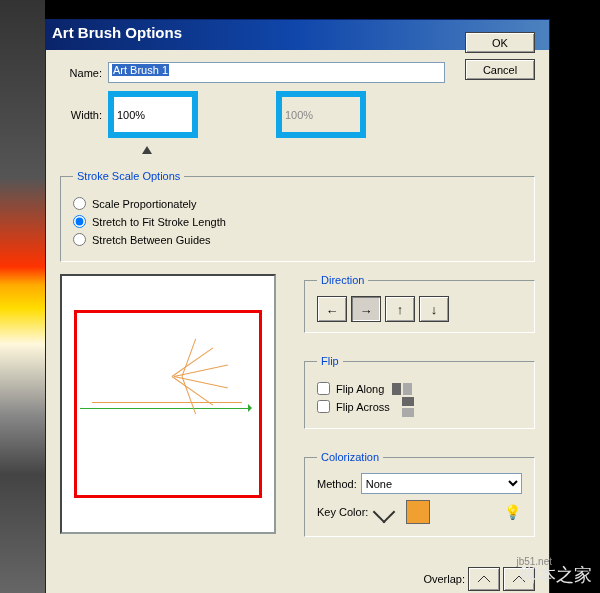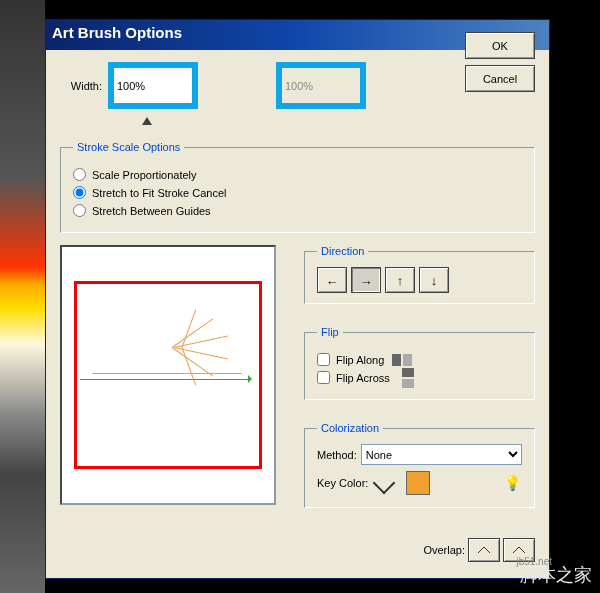--- a/index.html
+++ b/index.html
@@ -8,21 +8,21 @@
 .titlebar{height:22px;background:linear-gradient(to right,#0a246a 0%,#1047ab 50%,#4d82c0 100%);color:#fff;font-weight:bold;padding:4px 6px;font-size:15px}
 .body{padding:12px 14px 16px 14px}
 .row{display:flex;align-items:center;margin-bottom:8px}
 .lbl{width:42px;text-align:right;margin-right:6px}
 input[type=text]{border:6px solid #0ea5e9;height:17px;padding:9px 3px;font-family:inherit;font-size:11px}
 .name-input{flex:1;background:#fff}
 .name-input .sel{background:#316ac5;color:#fff;padding:0 1px}
 .width-input{width:72px}
 .width-input2{width:72px;background:#ece9d8;color:#888}
 select{border:1px solid #7f9db9;height:21px;background:#fff;font-family:inherit;font-size:11px;width:104px}
-.btn{width:70px;height:27px;border:1px solid #404040;background:#ece9d8;font-family:inherit;font-size:11px;text-align:center;box-shadow:inset 1px 1px 0 #fff,inset -1px -1px 0 #999}
+.btn{width:70px;height:21px;border:1px solid #404040;background:#ece9d8;font-family:inherit;font-size:11px;text-align:center;box-shadow:inset 1px 1px 0 #fff,inset -1px -1px 0 #999}
 .btncol{position:absolute;right:14px;top:12px;display:flex;flex-direction:column;gap:6px}
 .slider{margin:2px 0 14px 48px;position:relative;width:72px;height:10px}
 .thumb{position:absolute;left:34px;top:0;width:0;height:0;border-left:5px solid transparent;border-right:5px solid transparent;border-bottom:8px solid #404040}
 fieldset{border:1px solid #fff;border-top-color:#919b9c;border-left-color:#919b9c;padding:10px 12px;margin:0 0 12px 0}
 legend{padding:0 4px;color:#0046d5}
 .radio-row,.check-row{display:flex;align-items:center;margin:5px 0}
 input[type=radio],input[type=checkbox]{margin:0 6px 0 0}
 .lower{display:flex;gap:28px;margin-top:6px}
 .preview{width:212px;height:256px;border:2px inset #919b9c;background:#fff;position:relative}
 .redbox{position:absolute;left:12px;top:34px;width:182px;height:182px;border:3px solid #e00}
@@ -52,20 +52,24 @@
   <div class="titlebar">
     <span>Art Brush Options</span>
   </div>
   <div class="body">
 
     <div class="btncol">
       <button class="btn">OK</button>
       <button class="btn">Cancel</button>
     </div>
 
+    <div class="row">
+      <span class="lbl">Name:</span>
+      <div class="name-input" style="border:1px solid #7f9db9;height:17px;padding:1px 3px;background:#fff;margin-right:90px"><span class="sel">Art Brush 1</span></div>
+    </div>
 
     <div class="row">
       <span class="lbl">Width:</span>
       <input type="text" class="width-input" value="100%" style="">
       <div style="width:78px"></div>
       <input type="text" class="width-input2" disabled="" value="100%" style="">
       <div style="width:8px"></div>
     </div>
 
     <div class="slider">
@@ -73,21 +77,21 @@
       </div>
 
     <fieldset>
       <legend>Stroke Scale Options</legend>
       <div class="radio-row">
         <input type="radio" name="sc" style="">
         <span>Scale Proportionately</span>
       </div>
       <div class="radio-row">
         <input type="radio" name="sc" checked="" style="">
-        <span>Stretch to Fit Stroke Cancel</span>
+        <span>Stretch to Fit Stroke Length</span>
       </div>
       <div class="radio-row">
         <input type="radio" name="sc" style="">
         <span>Stretch Between Guides</span>
       </div>
     </fieldset>
 
     <div class="lower">
       <div class="preview">
         <div class="redbox"></div>

